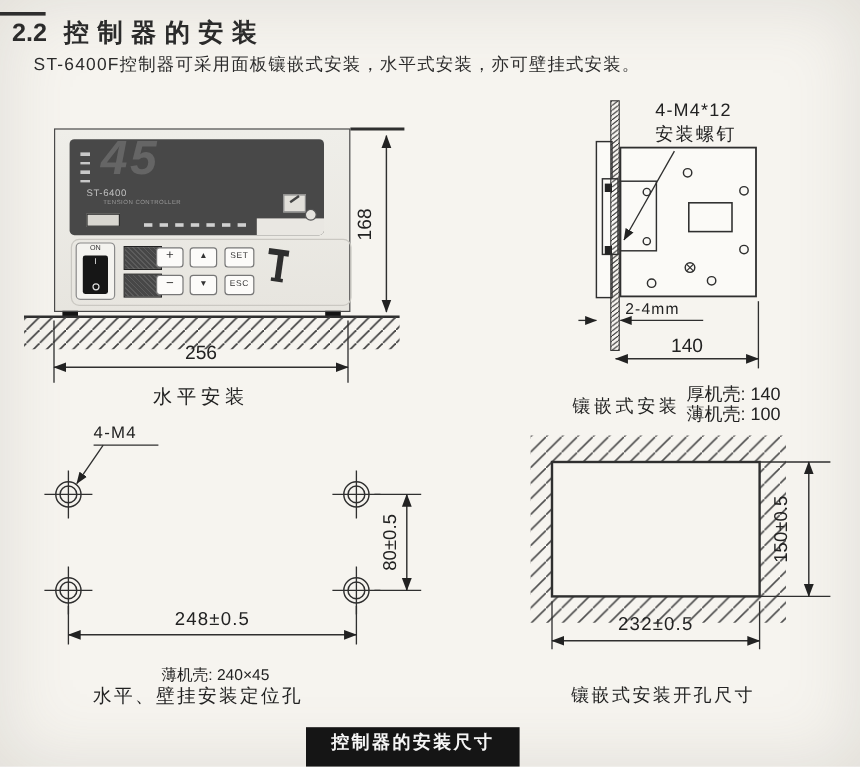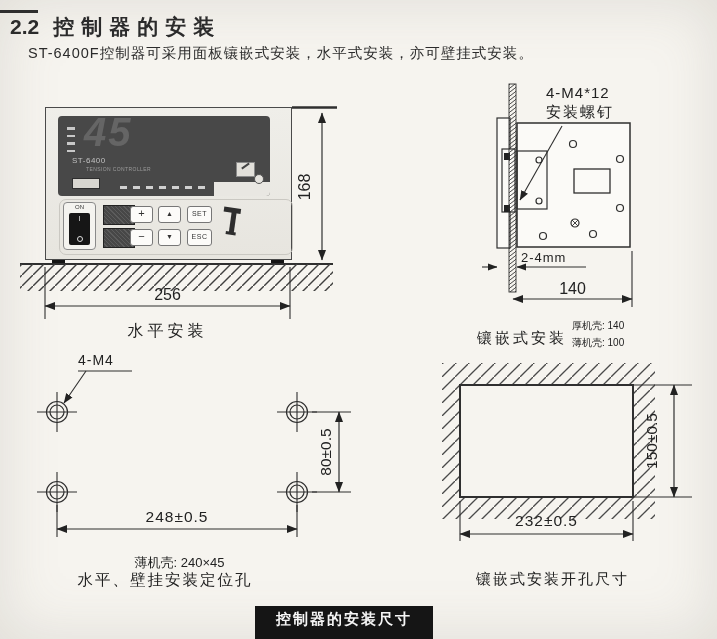--- a/index.html
+++ b/index.html
@@ -55,21 +55,21 @@
   .tlogo .h{position:absolute;left:0;top:0;width:17px;height:5px;background:#2e2e2e;}
   .tlogo .v{position:absolute;left:8px;top:4px;width:5px;height:21px;background:#2e2e2e;}
   .tlogo .f{position:absolute;left:5px;top:24px;width:10px;height:3px;background:#2e2e2e;}
 
   .scan-tick{position:absolute;left:0;top:10px;width:38px;height:3px;background:#2e2e2e;z-index:3;}
 
   .banner{position:absolute;left:255px;top:606px;width:178px;height:40px;background:#151515;z-index:3;
     color:#f5f5f5;font-size:15px;font-weight:bold;letter-spacing:2px;text-align:center;line-height:26px;}
 
   .f16{font-size:16px;} .f15{font-size:15.5px;} .f15a{font-size:15px;} .f14{font-size:14px;}
-  .f13{font-size:13px;} .f12{font-size:10px;}
+  .f13{font-size:13px;} .f12{font-size:15px;}
   .ls2{letter-spacing:2px;} .ls3{letter-spacing:3px;} .ls4{letter-spacing:4px;}
 </style>
 </head>
 <body>
 
 <div class="page">
 
   <div class="scan-tick"></div>
 
   <div class="heading">

